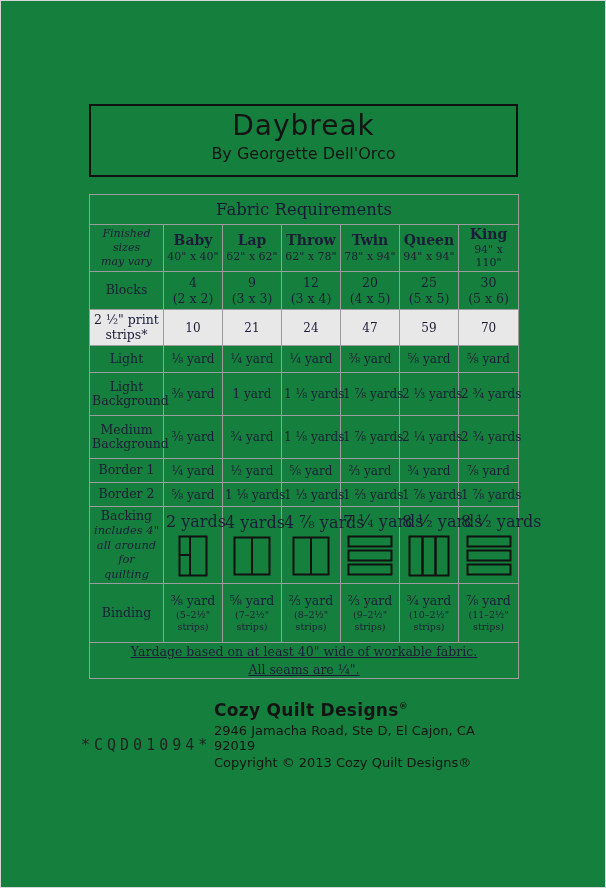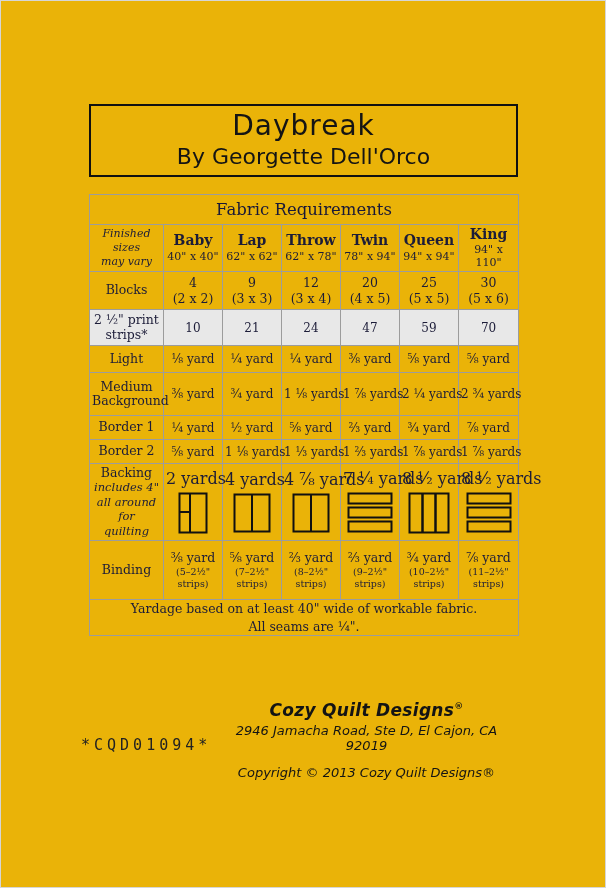--- a/index.html
+++ b/index.html
@@ -1,25 +1,25 @@
 <!DOCTYPE html>
 <html><head>
 <meta charset="utf-8">
 <style>
   html,body{margin:0;padding:0;background:#fff;}
-  .page{position:relative;width:606px;height:888px;background:#eab308;
+  .page{position:relative;width:606px;height:888px;background:#15803d;
         border:1px solid #d6d6d6;box-sizing:border-box;overflow:hidden;
         font-family:"DejaVu Serif", serif;color:#1c1c38;}
 
   
   .title-box{position:absolute;left:88px;top:103px;width:429px;height:73px;
              border:2px solid #111;box-sizing:border-box;text-align:center;
              font-family:"DejaVu Sans", sans-serif;color:#141414;}
   .title-box .t1{font-size:28px;line-height:1.1;margin-top:5px;letter-spacing:1px;}
-  .title-box .t2{font-size:22px;margin-top:2px;}
+  .title-box .t2{font-size:16px;margin-top:2px;}
 
   
   table.fr{position:absolute;left:88px;top:193px;width:429px;table-layout:fixed;
            border-collapse:collapse;color:#1c1c38;}
   table.fr td,table.fr th{border:1px solid #9c9c9c;padding:0 2px;vertical-align:middle;
            text-align:center;font-weight:normal;overflow:visible;}
   .fr-title td{height:29px;font-size:16.5px;font-weight:bold;color:#181838;margin-top:14px;}
   .r-head td{height:46px;}
   .r-blocks td{height:37px;}
   .r-strips td{height:35px;background:#e8e8e8;}
@@ -35,34 +35,34 @@
   .colname{font-size:14px;font-weight:bold;line-height:1.1;}
   .colsize{font-size:11px;margin-top:1px;}
   td.val{font-size:12px;white-space:nowrap;margin-top:12px;}
   .two-line div{font-size:12.5px;line-height:1.25;}
   .backing-note{font-style:italic;font-weight:normal;font-size:11.5px;line-height:1.25;}
   td.backing-cell{vertical-align:top;}
   .backing-yards{font-size:16px;white-space:nowrap;margin-top:3px;text-align:center;}
   .backing-cell svg{margin-top:4px;}
   .bind-yards{font-size:12.5px;white-space:nowrap;}
   .bind-strips{font-size:9.5px;line-height:1.25;margin-top:1px;}
-  td.note-cell{text-align:right;padding-right:8px;font-size:12.5px;line-height:1.4;}
+  td.note-cell{text-align:right;padding-right:8px;font-size:12.5px;line-height:1.4;text-decoration:underline;}
 
   
   .code{position:absolute;left:80px;top:735px;font-family:"DejaVu Sans Mono", monospace;
         font-size:15px;letter-spacing:4px;color:#222;}
-  .footer-block{position:absolute;left:213px;top:699px;width:305px;text-align:center;
-        font-family:"DejaVu Sans", sans-serif;color:#141414;font-style:italic;}
+  .footer-block{position:absolute;left:213px;top:699px;width:305px;text-align:left;
+        font-family:"DejaVu Sans", sans-serif;color:#141414;}
   .fb-brand{font-size:17px;font-weight:bold;letter-spacing:.3px;}
   .fb-brand sup{font-size:9px;}
   .fb-address{font-size:13px;margin-top:3px;}
   .fb-row{display:flex;justify-content:space-between;padding:1px 18px 0 24px;align-items:baseline;}
   .fb-phone{font-size:13px;}
   .fb-site{font-size:14.5px;font-weight:bold;}
-  .fb-copy{font-size:13px;margin-top:12px;}
+  .fb-copy{font-size:13px;margin-top:2px;}
 </style>
 </head>
 <body>
 
 <div class="page">
 
   <div class="title-box">
     <div class="t1">Daybreak</div>
     <div class="t2">By Georgette Dell'Orco</div>
   </div>
@@ -155,20 +155,29 @@
     <tr class="r-accent">
       <td class="lbl">Light</td>
       <td class="val">⅛ yard</td>
       <td class="val">¼ yard</td>
       <td class="val">¼ yard</td>
       <td class="val">⅜ yard</td>
       <td class="val">⅝ yard</td>
       <td class="val">⅝ yard</td>
     </tr>
 
+    <tr class="r-bg">
+      <td class="lbl">Light Background</td>
+      <td class="val">⅜ yard</td>
+      <td class="val">1 yard</td>
+      <td class="val">1 ⅛ yards</td>
+      <td class="val">1 ⅞ yards</td>
+      <td class="val">2 ⅓ yards</td>
+      <td class="val">2 ¾ yards</td>
+    </tr>
 
     <tr class="r-bg">
       <td class="lbl">Medium Background</td>
       <td class="val">⅜ yard</td>
       <td class="val">¾ yard</td>
       <td class="val">1 ⅛ yards</td>
       <td class="val">1 ⅞ yards</td>
       <td class="val">2 ¼ yards</td>
       <td class="val">2 ¾ yards</td>
     </tr>

